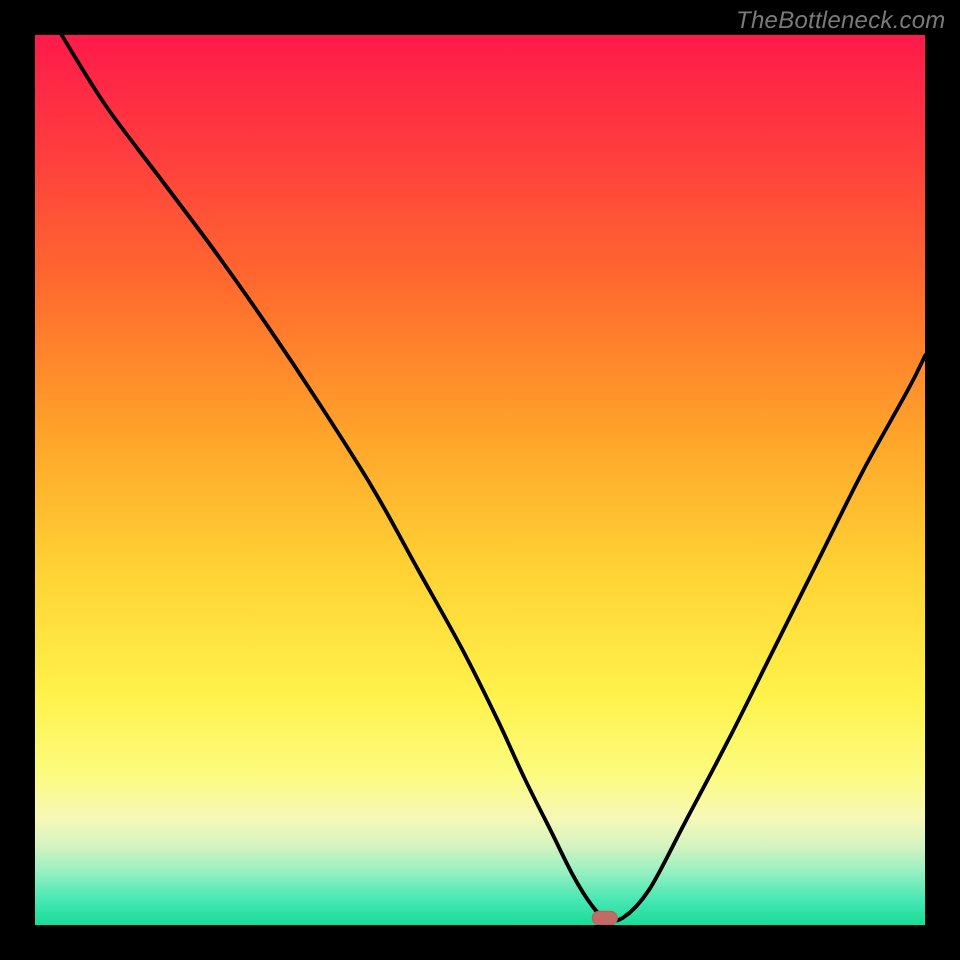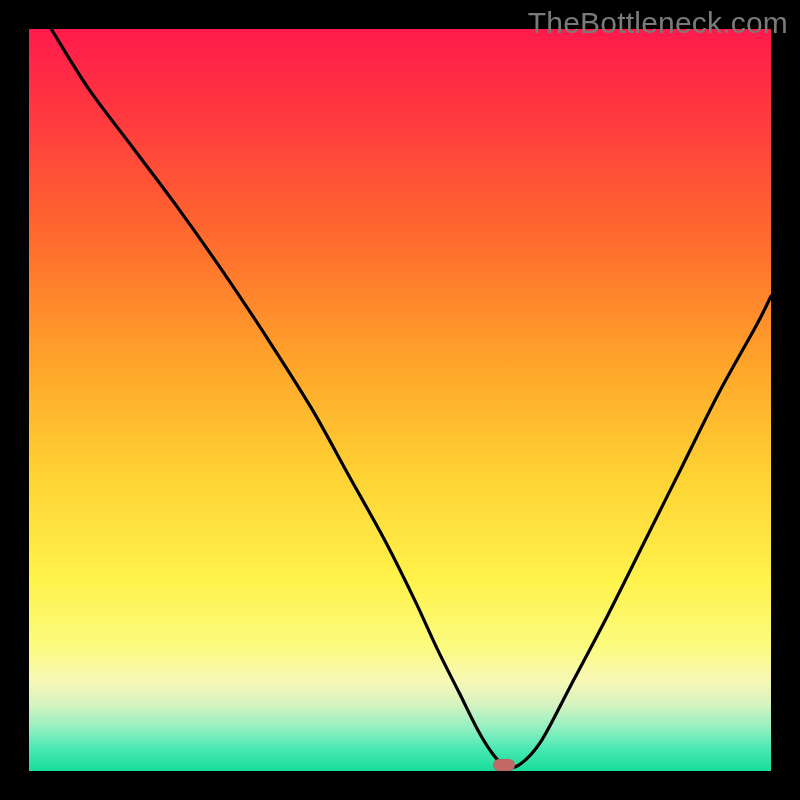--- a/index.html
+++ b/index.html
@@ -17,24 +17,25 @@
     top: 0;
     width: 800px;
     height: 800px;
     background: #000;
   }
   .watermark {
     position: absolute;
     top: 6px;
     right: 12px;
     color: #7a7a7a;
-    font-size: 30px;
+    font-size: 20px;
     font-weight: 500;
     letter-spacing: 0.2px;
     z-index: 50;
+    font-style: italic;
   }
   .plot-area {
     position: absolute;
     left: 29px;
     top: 29px;
     width: 742px;
     height: 742px;
     overflow: hidden;
   }
   .gradient {

